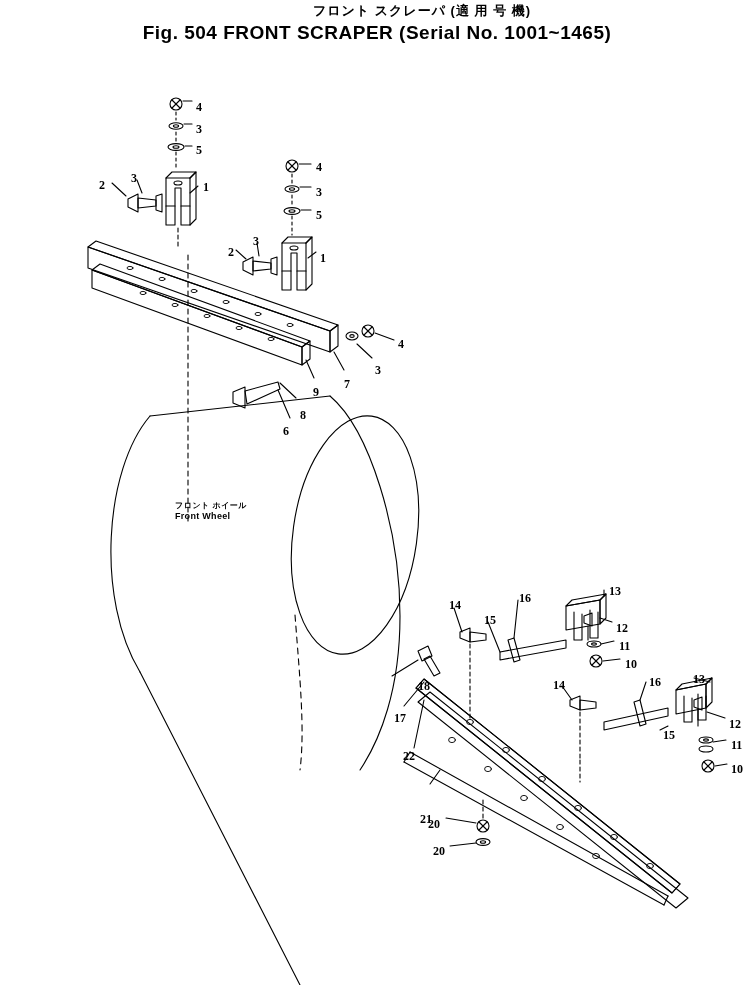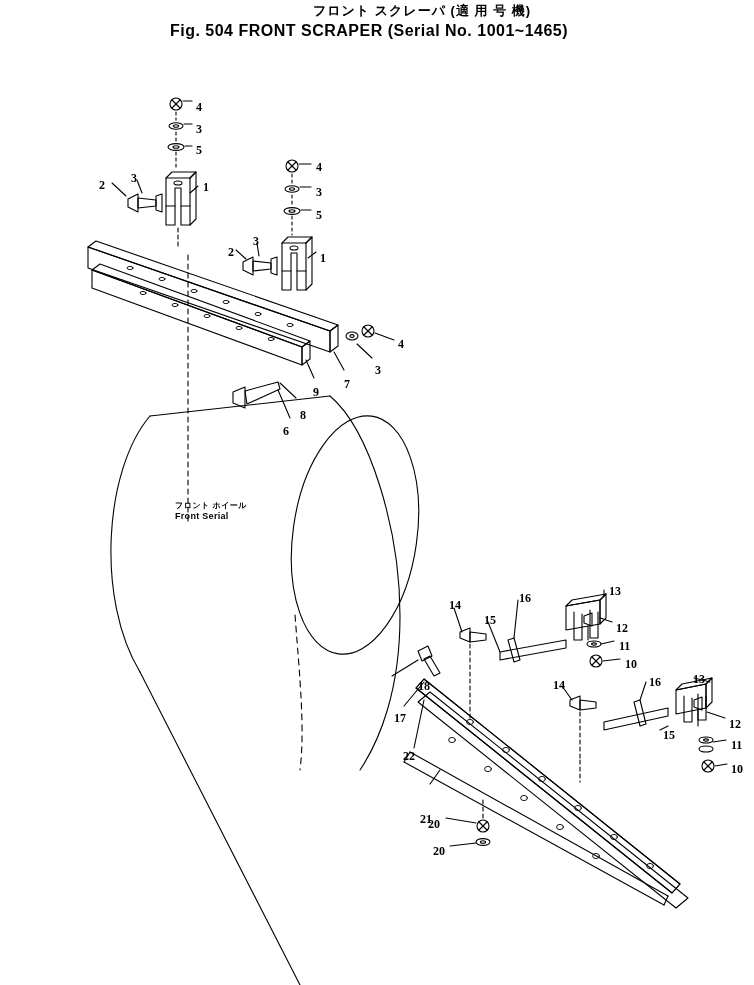--- a/index.html
+++ b/index.html
@@ -2,22 +2,22 @@
 <html><head>
 <meta charset="utf-8">
 <style>
   html,body{margin:0;padding:0;background:#fff;}
   body{width:754px;height:985px;position:relative;overflow:hidden;
        font-family:"Liberation Sans", sans-serif;color:#000;}
   #sheet{position:absolute;left:0;top:0;width:754px;height:985px;}
   svg{position:absolute;left:0;top:0;}
   .ttl-jp{position:absolute;left:0;top:2px;width:754px;text-align:center;
           font-size:13px;font-weight:bold;letter-spacing:1px;padding-left:45px;}
-  .ttl-en{position:absolute;left:0;top:22px;width:738px;text-align:center;
-          font-size:16px;font-weight:bold;letter-spacing:.5px;}
+  .ttl-en{position:absolute;left:8px;top:22px;width:738px;text-align:center;
+          font-size:19px;font-weight:bold;letter-spacing:.5px;}
   .cap{position:absolute;font-size:9px;font-weight:bold;text-align:left;}
   .cap .jp{font-size:8px;display:block;letter-spacing:.5px;}
   .cap .en{display:block;letter-spacing:.3px;}
   .num{position:absolute;font-size:12px;font-weight:bold;font-family:"Liberation Serif",serif;}
 </style>
 </head>
 <body>
 
 <div id="sheet">
 
@@ -297,21 +297,21 @@
       <line x1="580" y1="712" x2="580" y2="760" stroke-dasharray="4,3"></line>
 
       <line x1="470" y1="700" x2="470" y2="718" stroke-dasharray="4,3"></line>
       <line x1="580" y1="760" x2="580" y2="782" stroke-dasharray="4,3"></line>
 
     </g>
   </svg>
 
   <div class="cap" style="left:175px;top:500px;width:170px;">
     <span class="jp">フロント ホイール</span>
-    <span class="en">Front Serial</span>
+    <span class="en">Front Wheel</span>
   </div>
 
   <div id="callouts">
       <div class="num" style="left: 196px; top: 100px;">4</div>
       <div class="num" style="left: 196px; top: 122px;">3</div>
       <div class="num" style="left: 196px; top: 143px;">5</div>
       <div class="num" style="left: 99px; top: 178px;">2</div>
       <div class="num" style="left: 131px; top: 171px;">3</div>
       <div class="num" style="left: 203px; top: 180px;">1</div>
       <div class="num" style="left: 316px; top: 160px;">4</div>

